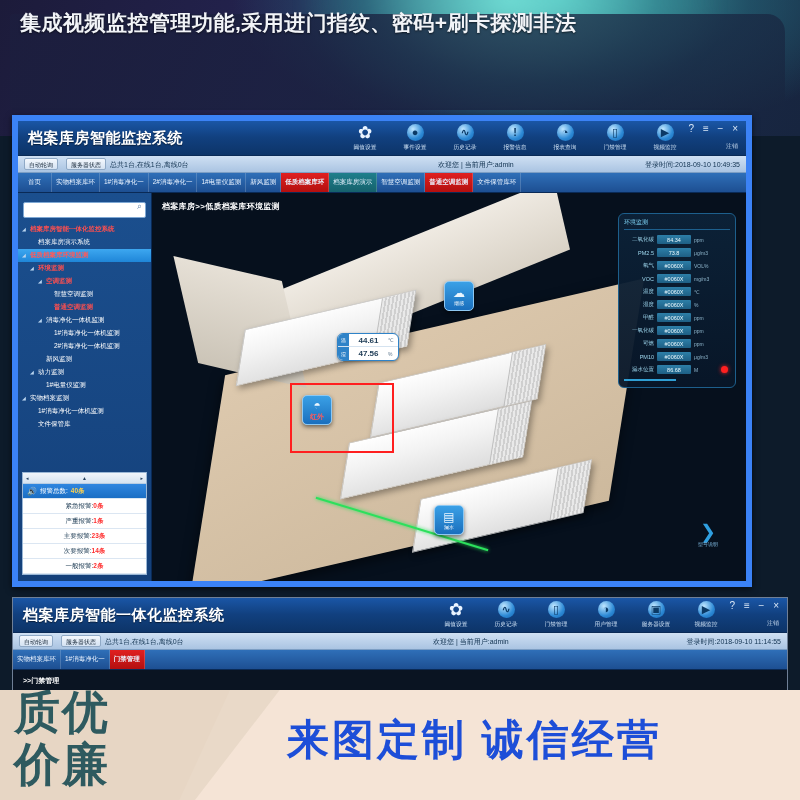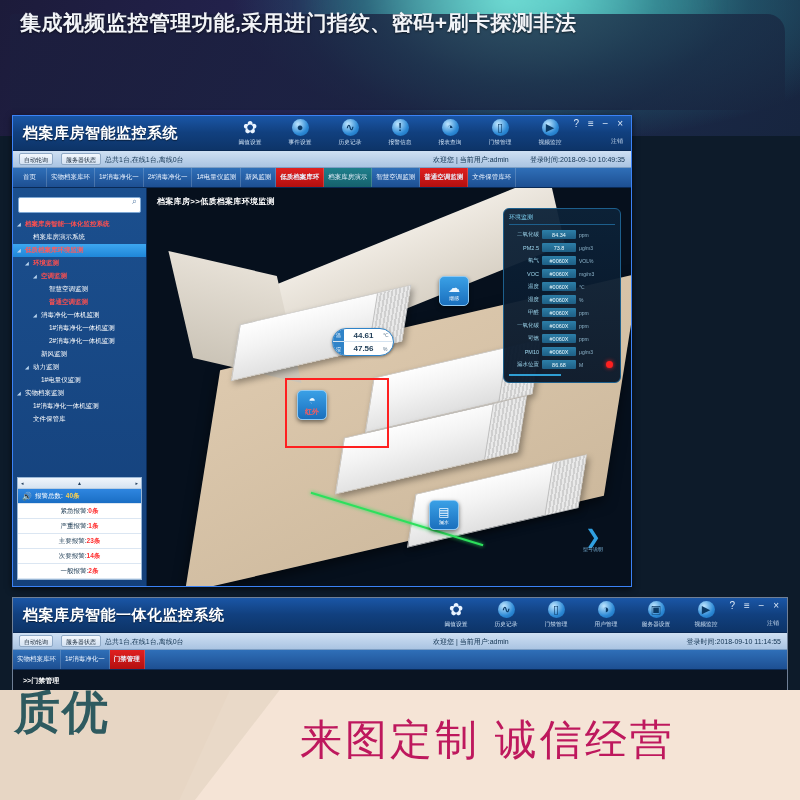--- a/index.html
+++ b/index.html
@@ -31,23 +31,23 @@
   .banner-line{
     position:absolute;left:20px;color:#f2f4f8;
     font-size:21px;font-weight:700;letter-spacing:.5px;white-space:nowrap;
     text-shadow:0 1px 2px rgba(0,0,0,.6);
   }
   #banner-line-1{top:9px;}
   #banner-line-2{top:43px;}
 
   
   #main-window{
-    position:absolute;left:12px;top:115px;width:620px;height:472px;
+    position:absolute;left:12px;top:115px;width:740px;height:472px;
     background:#4d7c0f;
-    border:1px solid #3b82f6;
+    border:6px solid #3b82f6;
     box-shadow:0 2px 6px rgba(0,0,0,.6);
   }
   .win-title{
     position:relative;height:35px;
     background:linear-gradient(180deg,#1a56a6 0%,#11407f 48%,#0d3468 100%);
     border-bottom:1px solid #0a2a56;
   }
   .win-title .app-name{
     position:absolute;left:10px;top:8px;color:#fff;font-size:15px;font-weight:700;
     letter-spacing:.5px;text-shadow:0 1px 1px rgba(0,0,0,.5);
@@ -170,21 +170,21 @@
   #shelf-3{left:160px;top:190px;width:188px;height:74px;}
   #shelf-4{left:232px;top:248px;width:176px;height:70px;}
   .rib{
     position:absolute;right:0;top:0;width:34px;height:100%;
     background:repeating-linear-gradient(90deg,#e9e9e9 0 2px,#cfcfcf 2px 4px);
     border-left:1px solid #bdbdbd;
   }
 
   .hv-readout{
     position:absolute;left:155px;top:110px;width:62px;
-    background:#ffffff;border:1px solid #2f83c8;border-radius:14px;
+    background:#ffffff;border:1px solid #2f83c8;border-radius:6px;
     box-shadow:0 1px 3px rgba(0,0,0,.4);overflow:hidden;
   }
   .hv-row{display:flex;align-items:center;height:13px;border-bottom:1px solid #d5e3f0;}
   .hv-row:last-child{border-bottom:none;}
   .hv-tag{width:11px;height:100%;background:#2f83c8;color:#fff;font-size:5px;display:flex;align-items:center;justify-content:center;}
   .hv-val{flex:1;text-align:center;font-size:8px;color:#1d3b55;font-weight:700;}
   .hv-u{width:10px;font-size:5px;color:#5c768c;}
 
   .sensor{
     position:absolute;width:30px;height:30px;border-radius:5px;
@@ -244,21 +244,21 @@
   }
   #promo .left-pad{
     position:absolute;left:0;top:0;width:230px;height:110px;background:#e7d6c4;
     clip-path:polygon(0 0,100% 0,78% 100%,0 100%);
   }
   #promo .right-pad{
     position:absolute;left:195px;top:0;width:605px;height:110px;background:#f5e4d6;
     clip-path:polygon(14% 0,100% 0,100% 100%,0 100%);
   }
   .promo-left{position:absolute;left:14px;top:-4px;color:#2e5a5f;font-weight:700;font-size:46px;line-height:52px;letter-spacing:2px;}
-  .promo-right{position:absolute;left:300px;top:22px;color:#be185d;font-weight:400;font-size:42px;letter-spacing:3px;white-space:nowrap;}
+  .promo-right{position:absolute;left:287px;top:22px;color:#1d4ed8;font-weight:700;font-size:42px;letter-spacing:3px;white-space:nowrap;}
 </style>
 </head>
 <body>
 
 <div id="top-banner">
   <div class="glow"></div>
   <div class="panel"></div>
   <div class="banner-line" id="banner-line-1">集成视频监控管理功能,采用进门指纹、密码+刷卡探测非法</div>
 </div>
 
@@ -598,15 +598,16 @@
       <div class="tab red">门禁管理</div>
     </div>
   <div class="crumb2">&gt;&gt;门禁管理</div>
 </div>
 
 <div id="promo">
   <div class="left-pad"></div>
   <div class="right-pad"></div>
   <div class="promo-left">
     <div>质优</div>
+    <div>价廉</div>
   </div>
   <div class="promo-right">来图定制  诚信经营</div>
 </div>
 
 </body></html>

